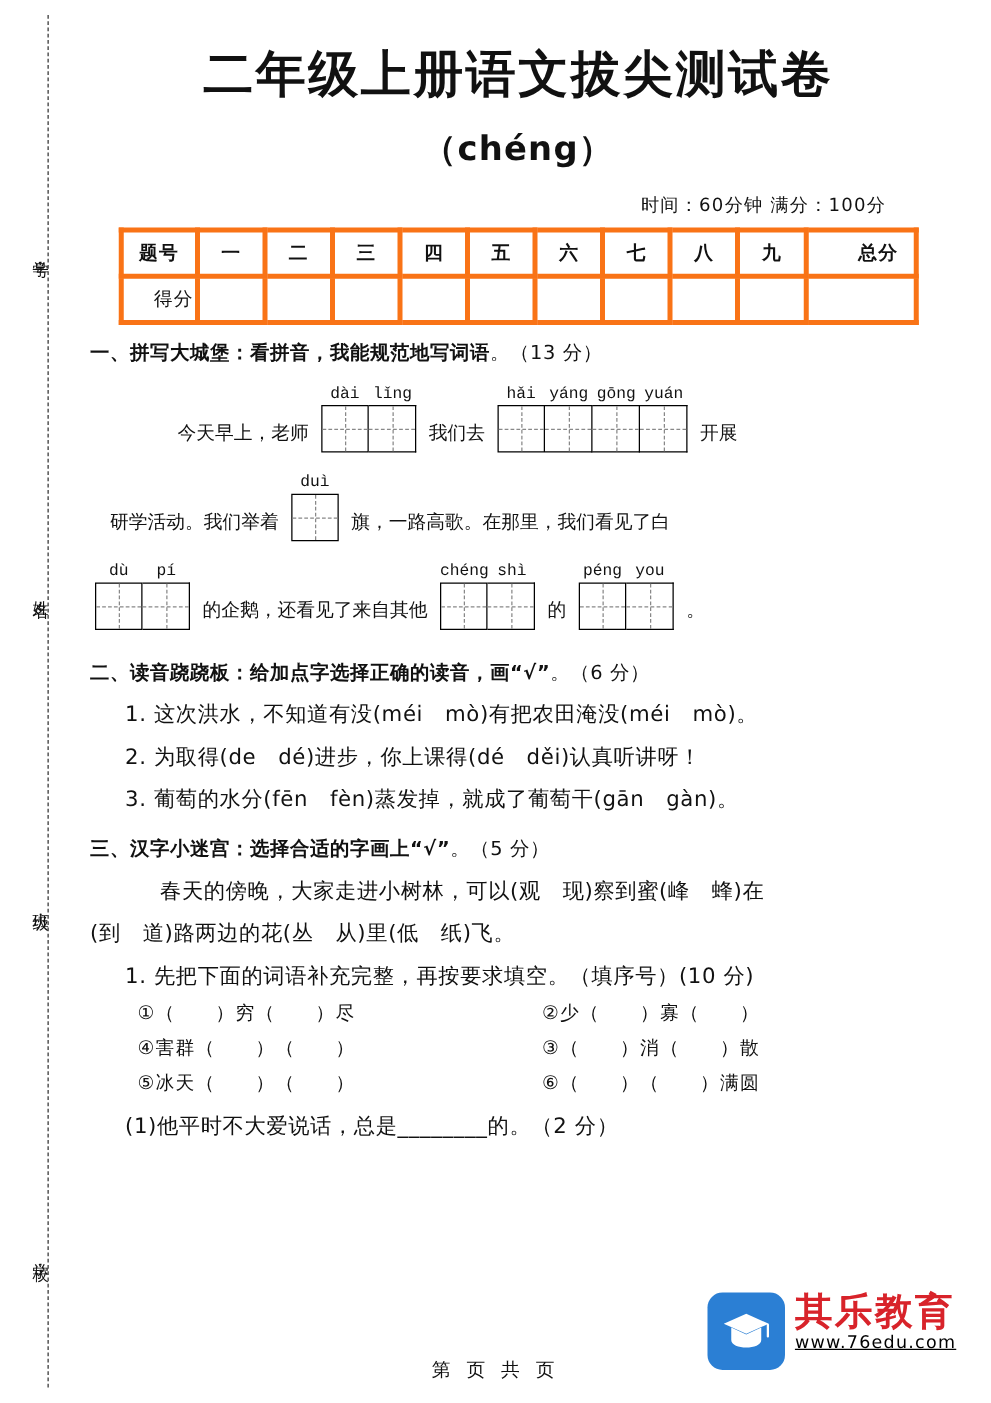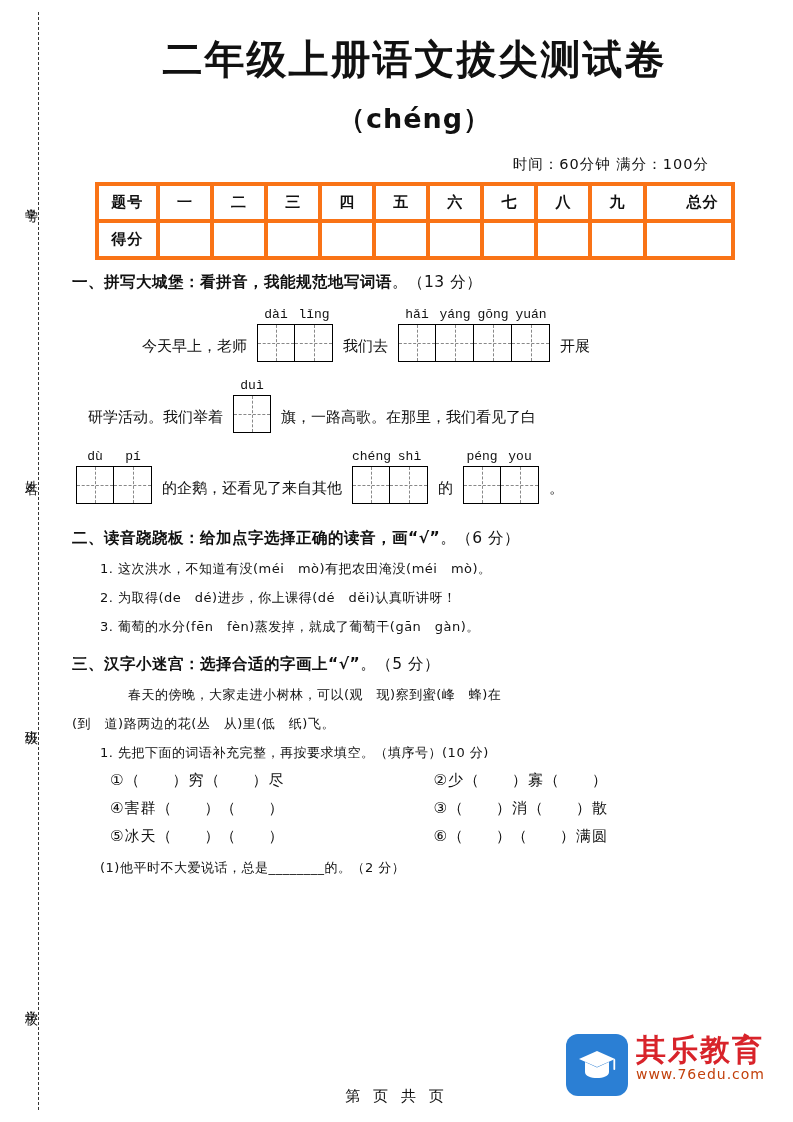--- a/index.html
+++ b/index.html
@@ -72,31 +72,31 @@
     border:4px solid #f97316;
     height:31px;
     text-align:center;
     font-size:15px;
     font-weight:bold;
     letter-spacing:1px;
   }
   table.score td.lbl{width:64px;}
   table.score td.col{width:55px;}
   table.score td.total{width:62px;padding-left:29px;}
-  table.score tr.row2 td{font-weight:bold;}
+  table.score tr.row2 td{font-weight:normal;text-align:right;}
 
   .sec-head{
     margin-top:12px;
     font-size:15.5px;
     font-weight:bold;
     letter-spacing:0.5px;
   }
   .sec-head .normal{font-weight:normal;}
   p.line{
-    font-size:13px;
+    font-size:17px;
     margin:11px 0 0 0;
     letter-spacing:0.5px;
   }
   p.indent{padding-left:28px;}
 
   
   .wr-row{
     display:flex;align-items:flex-end;
     font-size:15px;
     margin-top:4px;
@@ -148,21 +148,21 @@
     width:62px;height:62px;border-radius:12px;
     background:#2b7fd4;
     display:flex;align-items:center;justify-content:center;
     margin-right:8px;
   }
   .logo-text{display:flex;flex-direction:column;justify-content:center;}
   .logo-main{
     color:#d8232a;font-size:30px;font-weight:bold;letter-spacing:2px;
     line-height:1.05;
   }
-  .logo-sub{color:#c2410c;font-size:14px;letter-spacing:1px;}
+  .logo-sub{color:#000000;font-size:14px;letter-spacing:1px;text-decoration:underline;}
   .cap{fill:#fff;}
 </style>
 </head>
 <body>
 
 <div class="page">
 
   <div class="binding"></div>
 
   <div class="side-labels">

